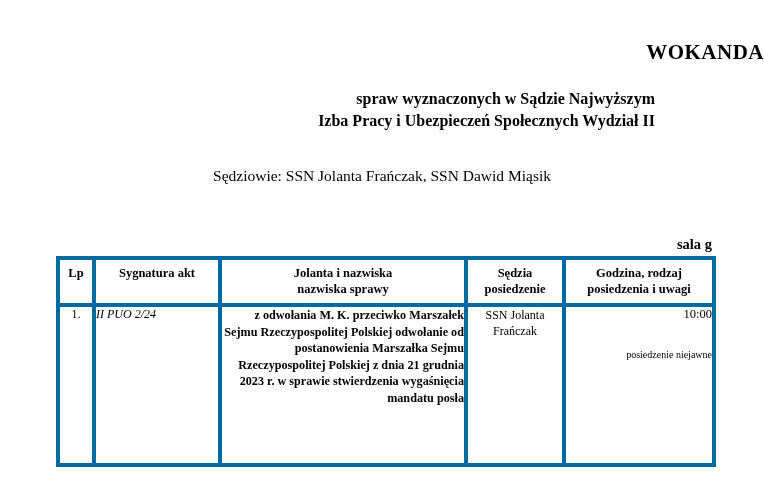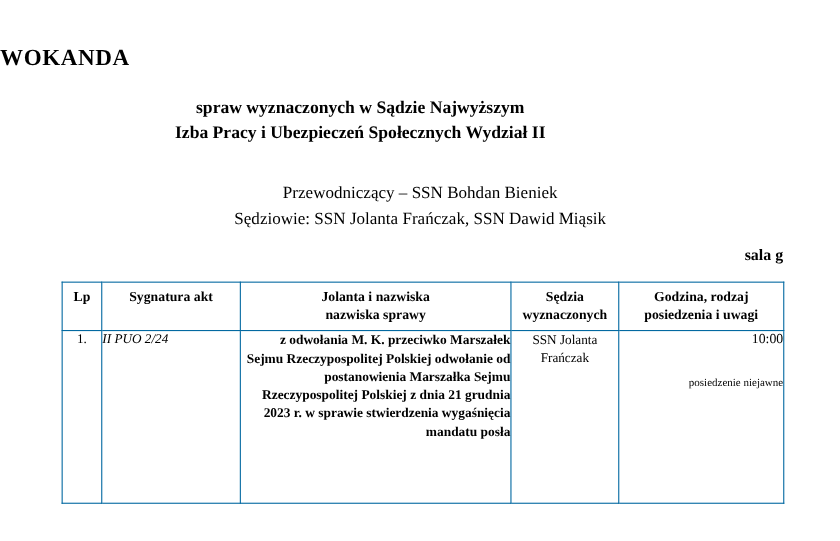--- a/index.html
+++ b/index.html
@@ -20,32 +20,32 @@
     position: absolute;
     inset: 0;
   }
 
   
   .doc-title {
     position: absolute;
     top: 40px;
     left: 0;
     width: 764px;
-    text-align: left;
+    text-align: right;
     font-size: 21px;
     font-weight: bold;
     letter-spacing: 0.5px;
   }
 
   .subtitle-block {
     position: absolute;
     top: 88px;
     left: 0;
     width: 655px;
-    text-align: center;
+    text-align: right;
     font-size: 16px;
     font-weight: bold;
     line-height: 22px;
   }
   .subtitle-block .line {
     display: block;
   }
 
   .panel-block {
     position: absolute;
@@ -56,40 +56,40 @@
     font-size: 15.5px;
     font-weight: normal;
     line-height: 24px;
   }
   .panel-block .line {
     display: block;
   }
 
   .room-line {
     position: absolute;
-    top: 224px;
+    top: 236px;
     left: 0;
     width: 712px;
     text-align: right;
     font-size: 14.5px;
     font-weight: bold;
   }
 
   
   .wokanda-table {
     position: absolute;
     top: 256px;
     left: 56px;
     width: 656px;
     border-collapse: collapse;
     table-layout: fixed;
   }
   .wokanda-table th,
   .wokanda-table td {
-    border: 1px solid #0369a1;
+    border: 4px solid #0369a1;
     vertical-align: top;
     padding: 0;
   }
 
   .col-lp      { width: 36px; }
   .col-sig     { width: 126px; }
   .col-subject { width: 246px; }
   .col-judge   { width: 98px; }
   .col-time    { width: 150px; }
 
@@ -154,21 +154,20 @@
 <div class="page">
 
   <div class="doc-title">WOKANDA</div>
 
   <div class="subtitle-block">
     <span class="line">spraw wyznaczonych w Sądzie Najwyższym</span>
     <span class="line">Izba Pracy i Ubezpieczeń Społecznych Wydział II</span>
   </div>
 
   <div class="panel-block">
-    <span class="line">Przewodniczący – SSN Bohdan Bieniek</span>
     <span class="line">Sędziowie: SSN Jolanta Frańczak, SSN Dawid Miąsik</span>
   </div>
 
   <div class="room-line">sala g</div>
 
   <table class="wokanda-table">
     <colgroup>
       <col class="col-lp">
       <col class="col-sig">
       <col class="col-subject">
@@ -178,21 +177,21 @@
     <thead>
       <tr>
         <th>Lp</th>
         <th>Sygnatura akt</th>
         <th>
           <span>Jolanta i nazwiska</span><br>
           <span>nazwiska sprawy</span>
         </th>
         <th>
           <span>Sędzia</span><br>
-          <span>wyznaczonych</span>
+          <span>posiedzenie</span>
         </th>
         <th>
           <span>Godzina, rodzaj</span><br>
           <span>posiedzenia i uwagi</span>
         </th>
       </tr>
     </thead>
     <tbody>
       <tr class="body-row">
         <td class="cell-lp">1.</td>

